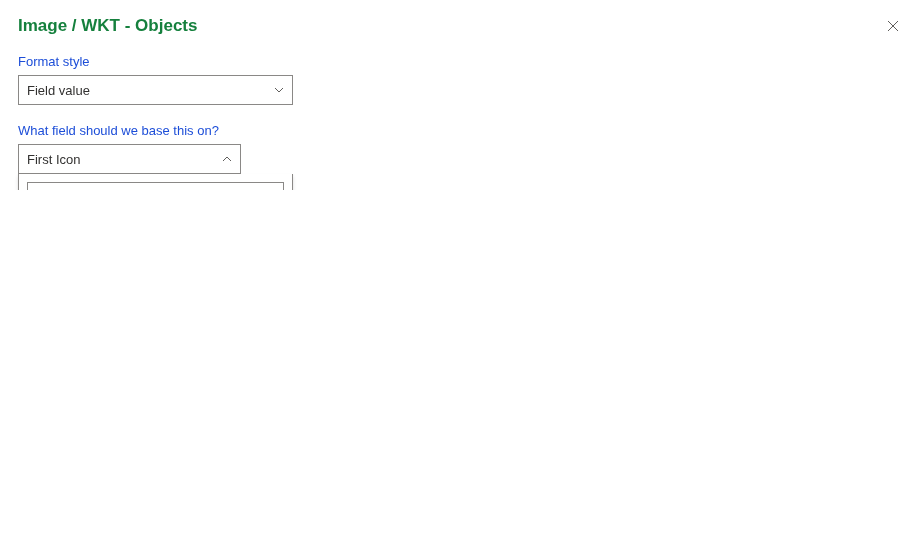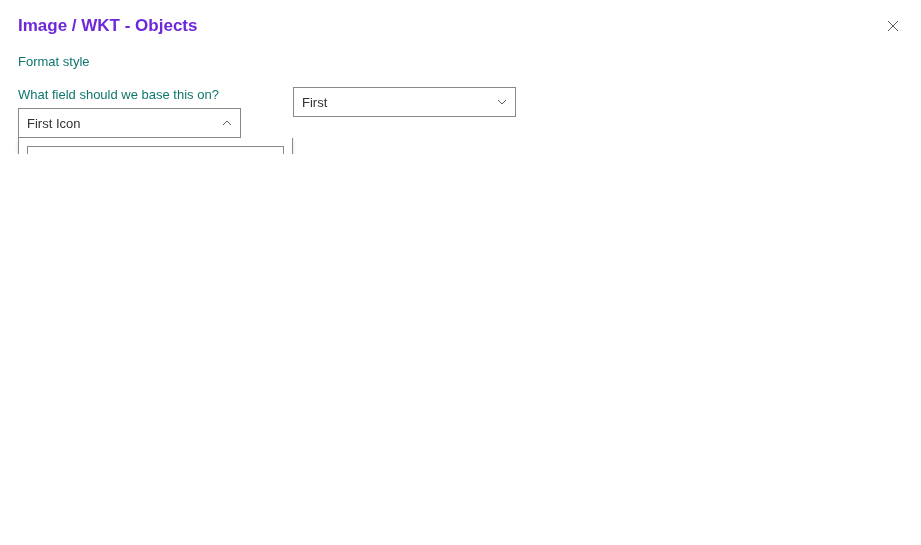--- a/index.html
+++ b/index.html
@@ -13,35 +13,35 @@
     }
     .header-row {
       display: flex;
       justify-content: space-between;
       align-items: center;
       margin-bottom: 18px;
     }
     .title {
       font-size: 17px;
       font-weight: 600;
-      color: #6d28d9;
+      color: #15803d;
     }
     .close-btn {
       width: 20px;
       height: 20px;
       display: flex;
       align-items: center;
       justify-content: center;
       cursor: pointer;
       color: #605e5c;
     }
     .close-btn svg { width: 12px; height: 12px; }
     .section-label {
       font-size: 13px;
-      color: #0f766e;
+      color: #1d4ed8;
       margin-bottom: 6px;
     }
     .select-box {
       position: relative;
       height: 30px;
       border: 1px solid #8a8886;
       display: flex;
       align-items: center;
       justify-content: space-between;
       padding: 0 8px;
@@ -133,20 +133,28 @@
   <div class="title">Image / WKT - Objects</div>
   <div class="close-btn">
     <svg viewBox="0 0 12 12">
         <path d="M1 1 L11 11 M11 1 L1 11" stroke="currentColor" stroke-width="1" fill="none"></path>
       </svg>
   </div>
 </div>
 
 <div class="field-block">
   <div class="section-label">Format style</div>
+  <div class="select-box wide">
+    <span>Field value</span>
+    <span class="chevron">
+      <svg viewBox="0 0 10 10">
+          <path d="M1 3 L5 7 L9 3" stroke="currentColor" stroke-width="1" fill="none"></path>
+        </svg>
+    </span>
+  </div>
 </div>
 
 <div class="two-col">
   <div class="left-group">
     <div class="section-label">What field should we base this on?</div>
     <div class="dropdown-wrapper">
       <div class="select-box full">
         <span>First Icon</span>
         <span class="chevron">
           <svg viewBox="0 0 10 10">
@@ -249,22 +257,14 @@
                   <path d="M2 6 H12 M5 2 V4 M9 2 V4" stroke="currentColor" stroke-width="1"></path>
                 </svg>
               </span>
               <span class="tree-label">Timestamp</span>
             </div>
           </div>
       </div>
     </div>
   </div>
   <div class="right-group">
-    <div class="select-box full">
-      <span>First</span>
-      <span class="chevron">
-        <svg viewBox="0 0 10 10">
-            <path d="M1 3 L5 7 L9 3" stroke="currentColor" stroke-width="1" fill="none"></path>
-          </svg>
-      </span>
-    </div>
   </div>
 </div>
 
 </body></html>

